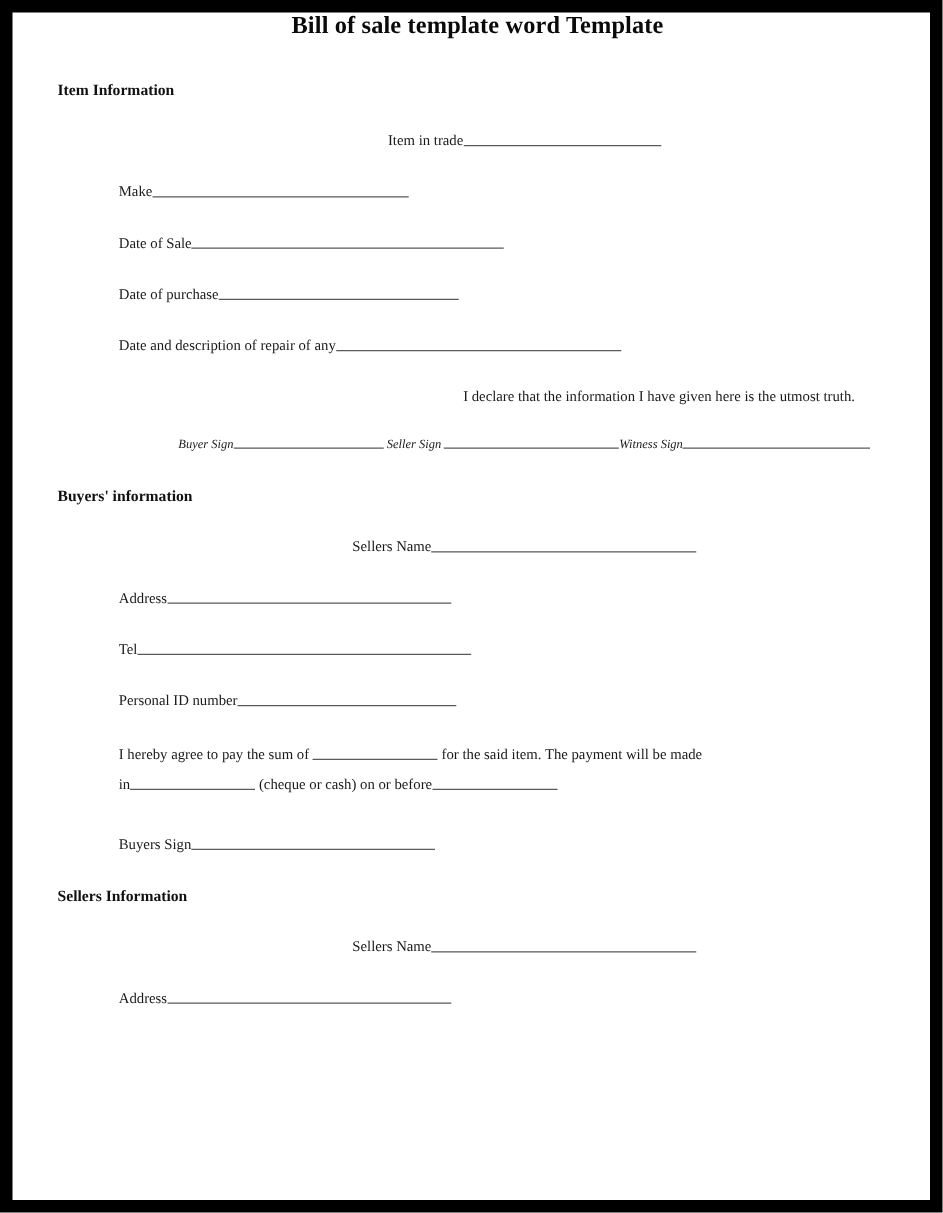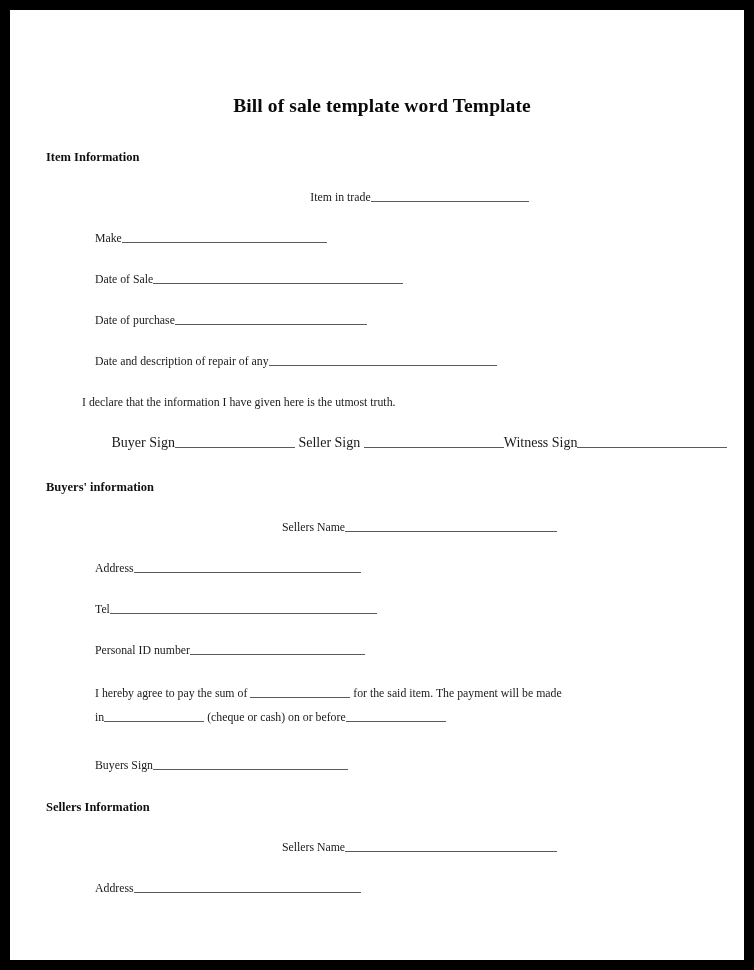--- a/index.html
+++ b/index.html
@@ -34,21 +34,20 @@
     padding: 0;
   }
 
   .doc-title {
     text-align: center;
     font-size: 19.5px;
     font-weight: bold;
     color: #0a0a0a;
     letter-spacing: 0.1px;
     margin: 0;
-    padding-top: 85px;
     padding-left: 10px;
   }
 
   .section-heading {
     font-size: 12.5px;
     font-weight: bold;
     color: #111111;
     margin: 0;
     padding-left: 36px;
   }
@@ -79,38 +78,40 @@
     display: inline-block;
     border-bottom: 1px solid #5a5a5a;
     height: 0.72em;
     vertical-align: baseline;
     margin-bottom: -1px;
   }
 
   .para {
     font-size: 11.8px;
     color: #1a1a1a;
-    padding-left: 72px;
+    padding-left: 41px;
     padding-right: 60px;
     line-height: 1.1;
+    text-align: right;
   }
 
   .para-pay {
     font-size: 11.8px;
     color: #1a1a1a;
     padding-left: 85px;
     line-height: 2.05;
     white-space: nowrap;
   }
 
   .sign-row {
-    font-size: 14px;
+    font-size: 10px;
     color: #1a1a1a;
     padding-left: 85px;
     white-space: nowrap;
+    font-style: italic;
   }
 </style>
 </head>
 <body>
 
 <div class="page-frame">
   <div class="doc-body">
 
     <div class="doc-title">Bill of sale template word Template</div>
 

